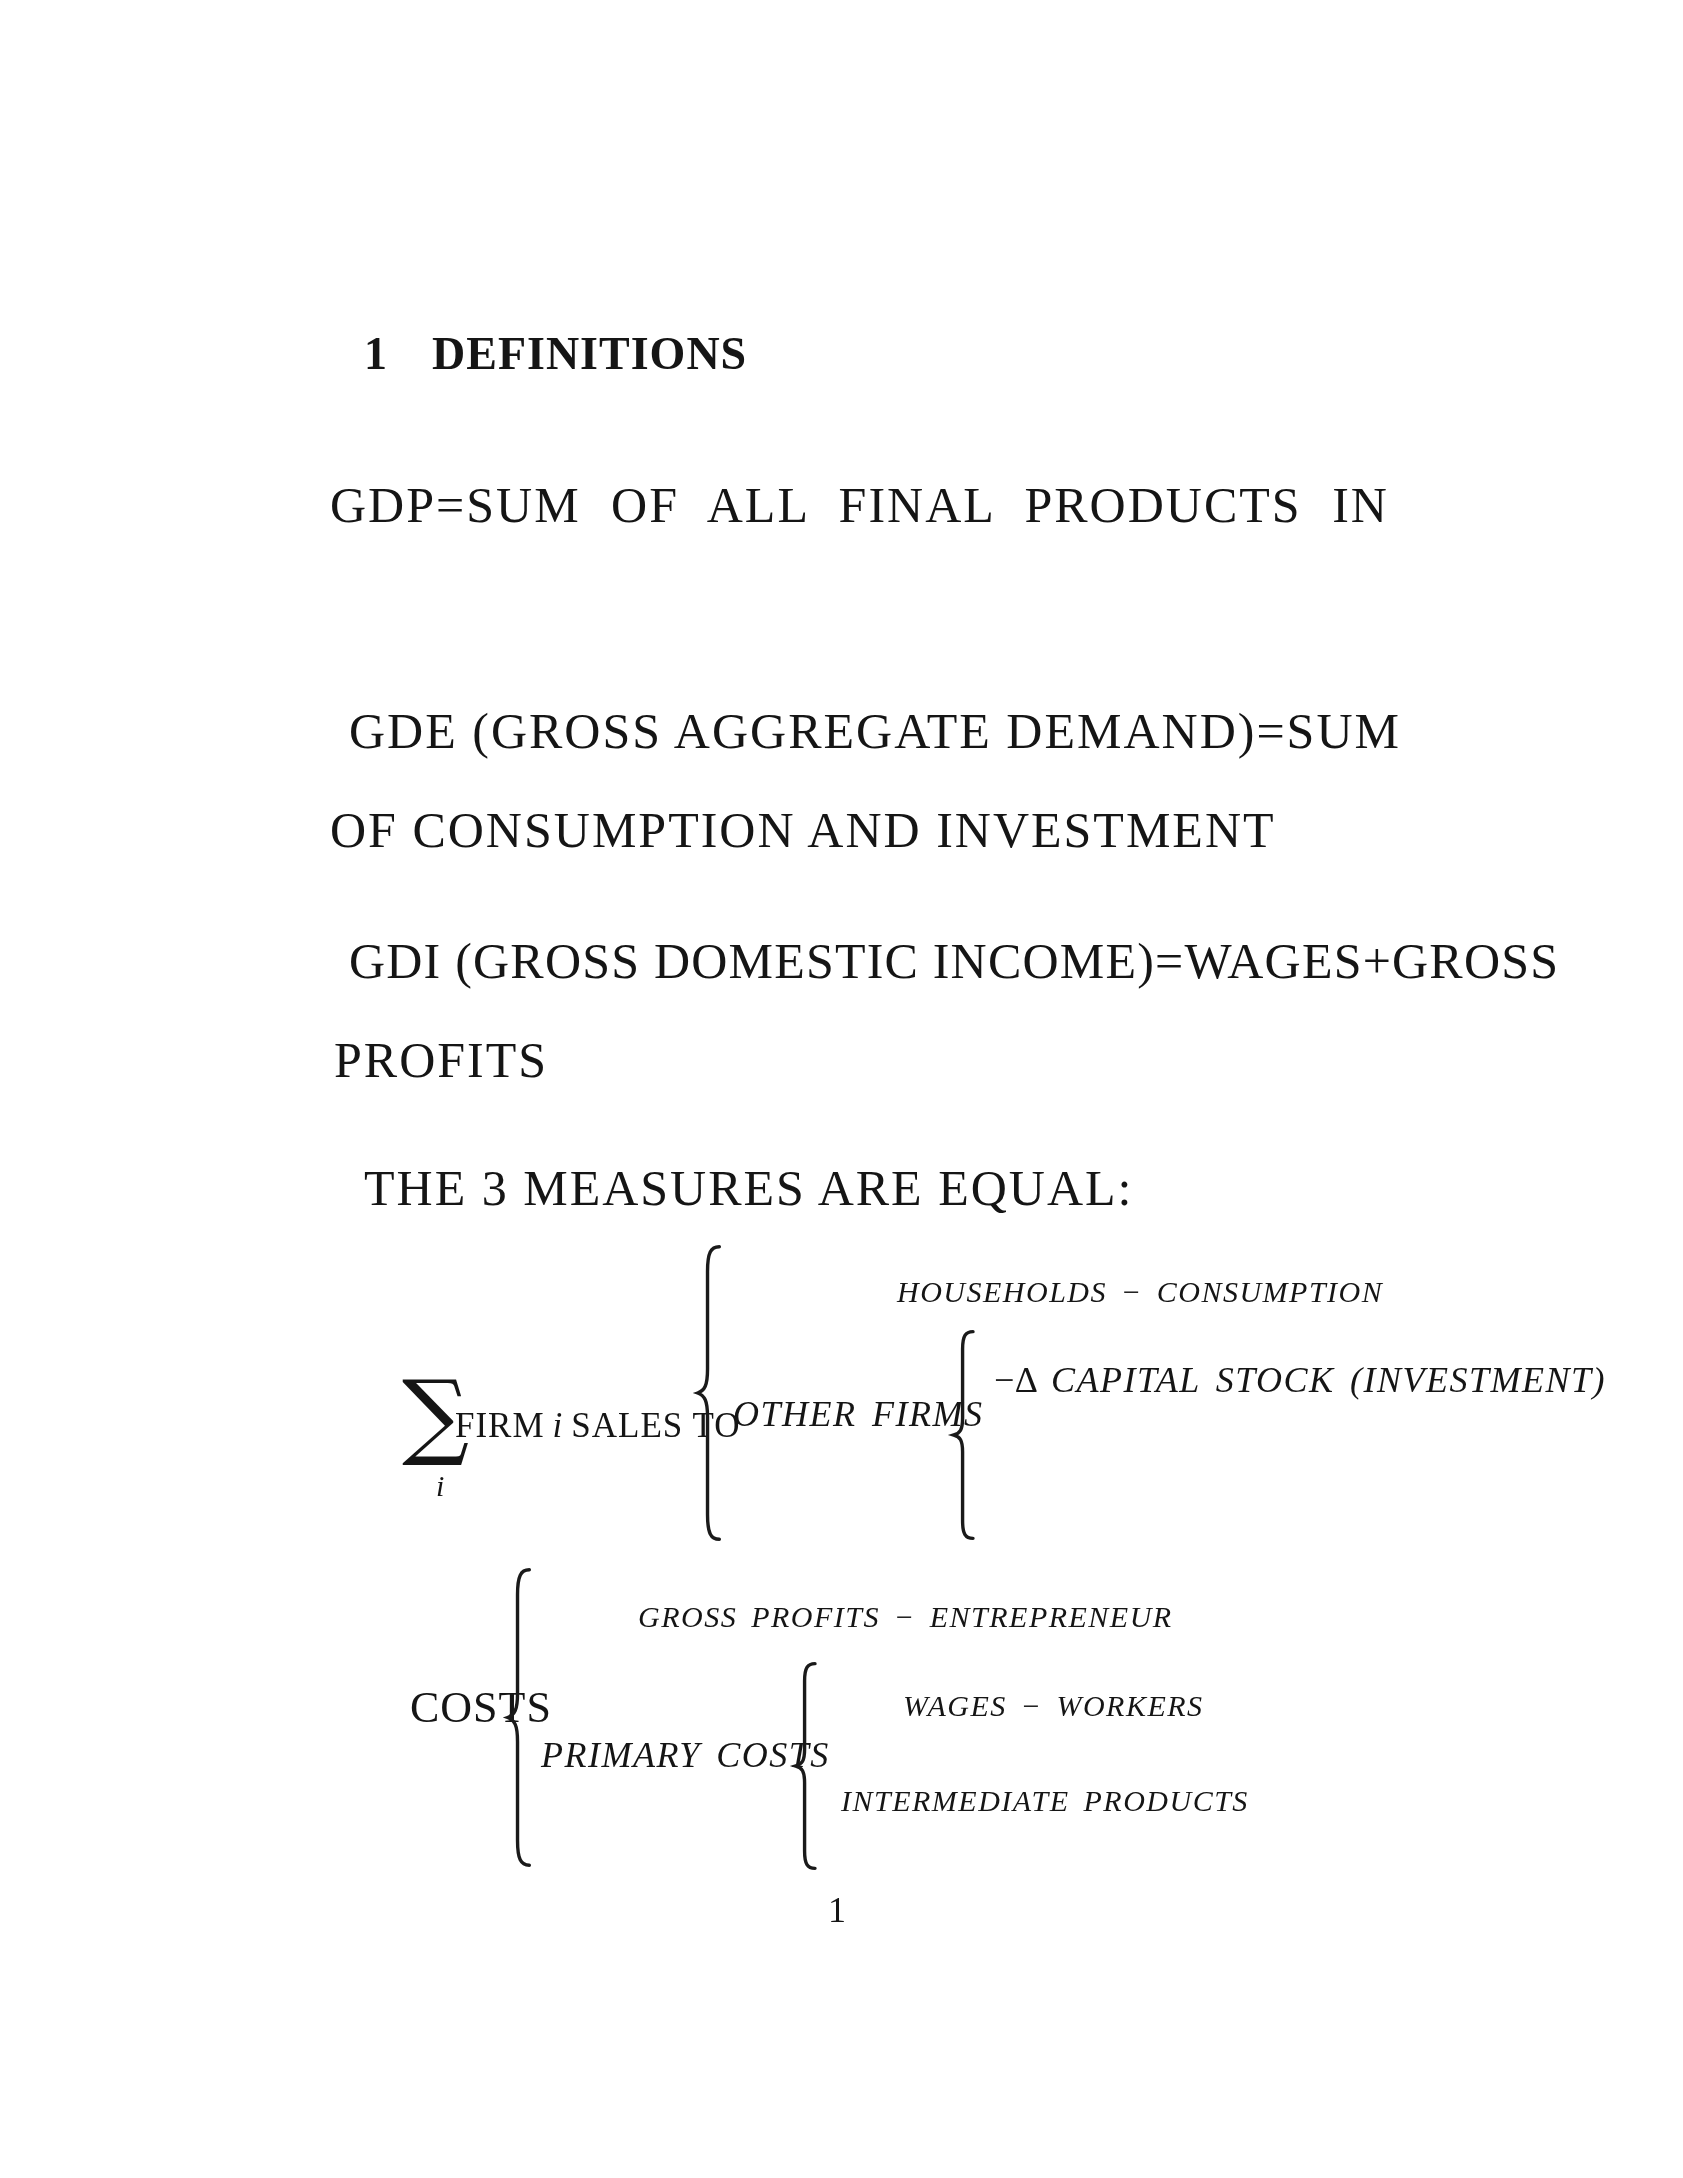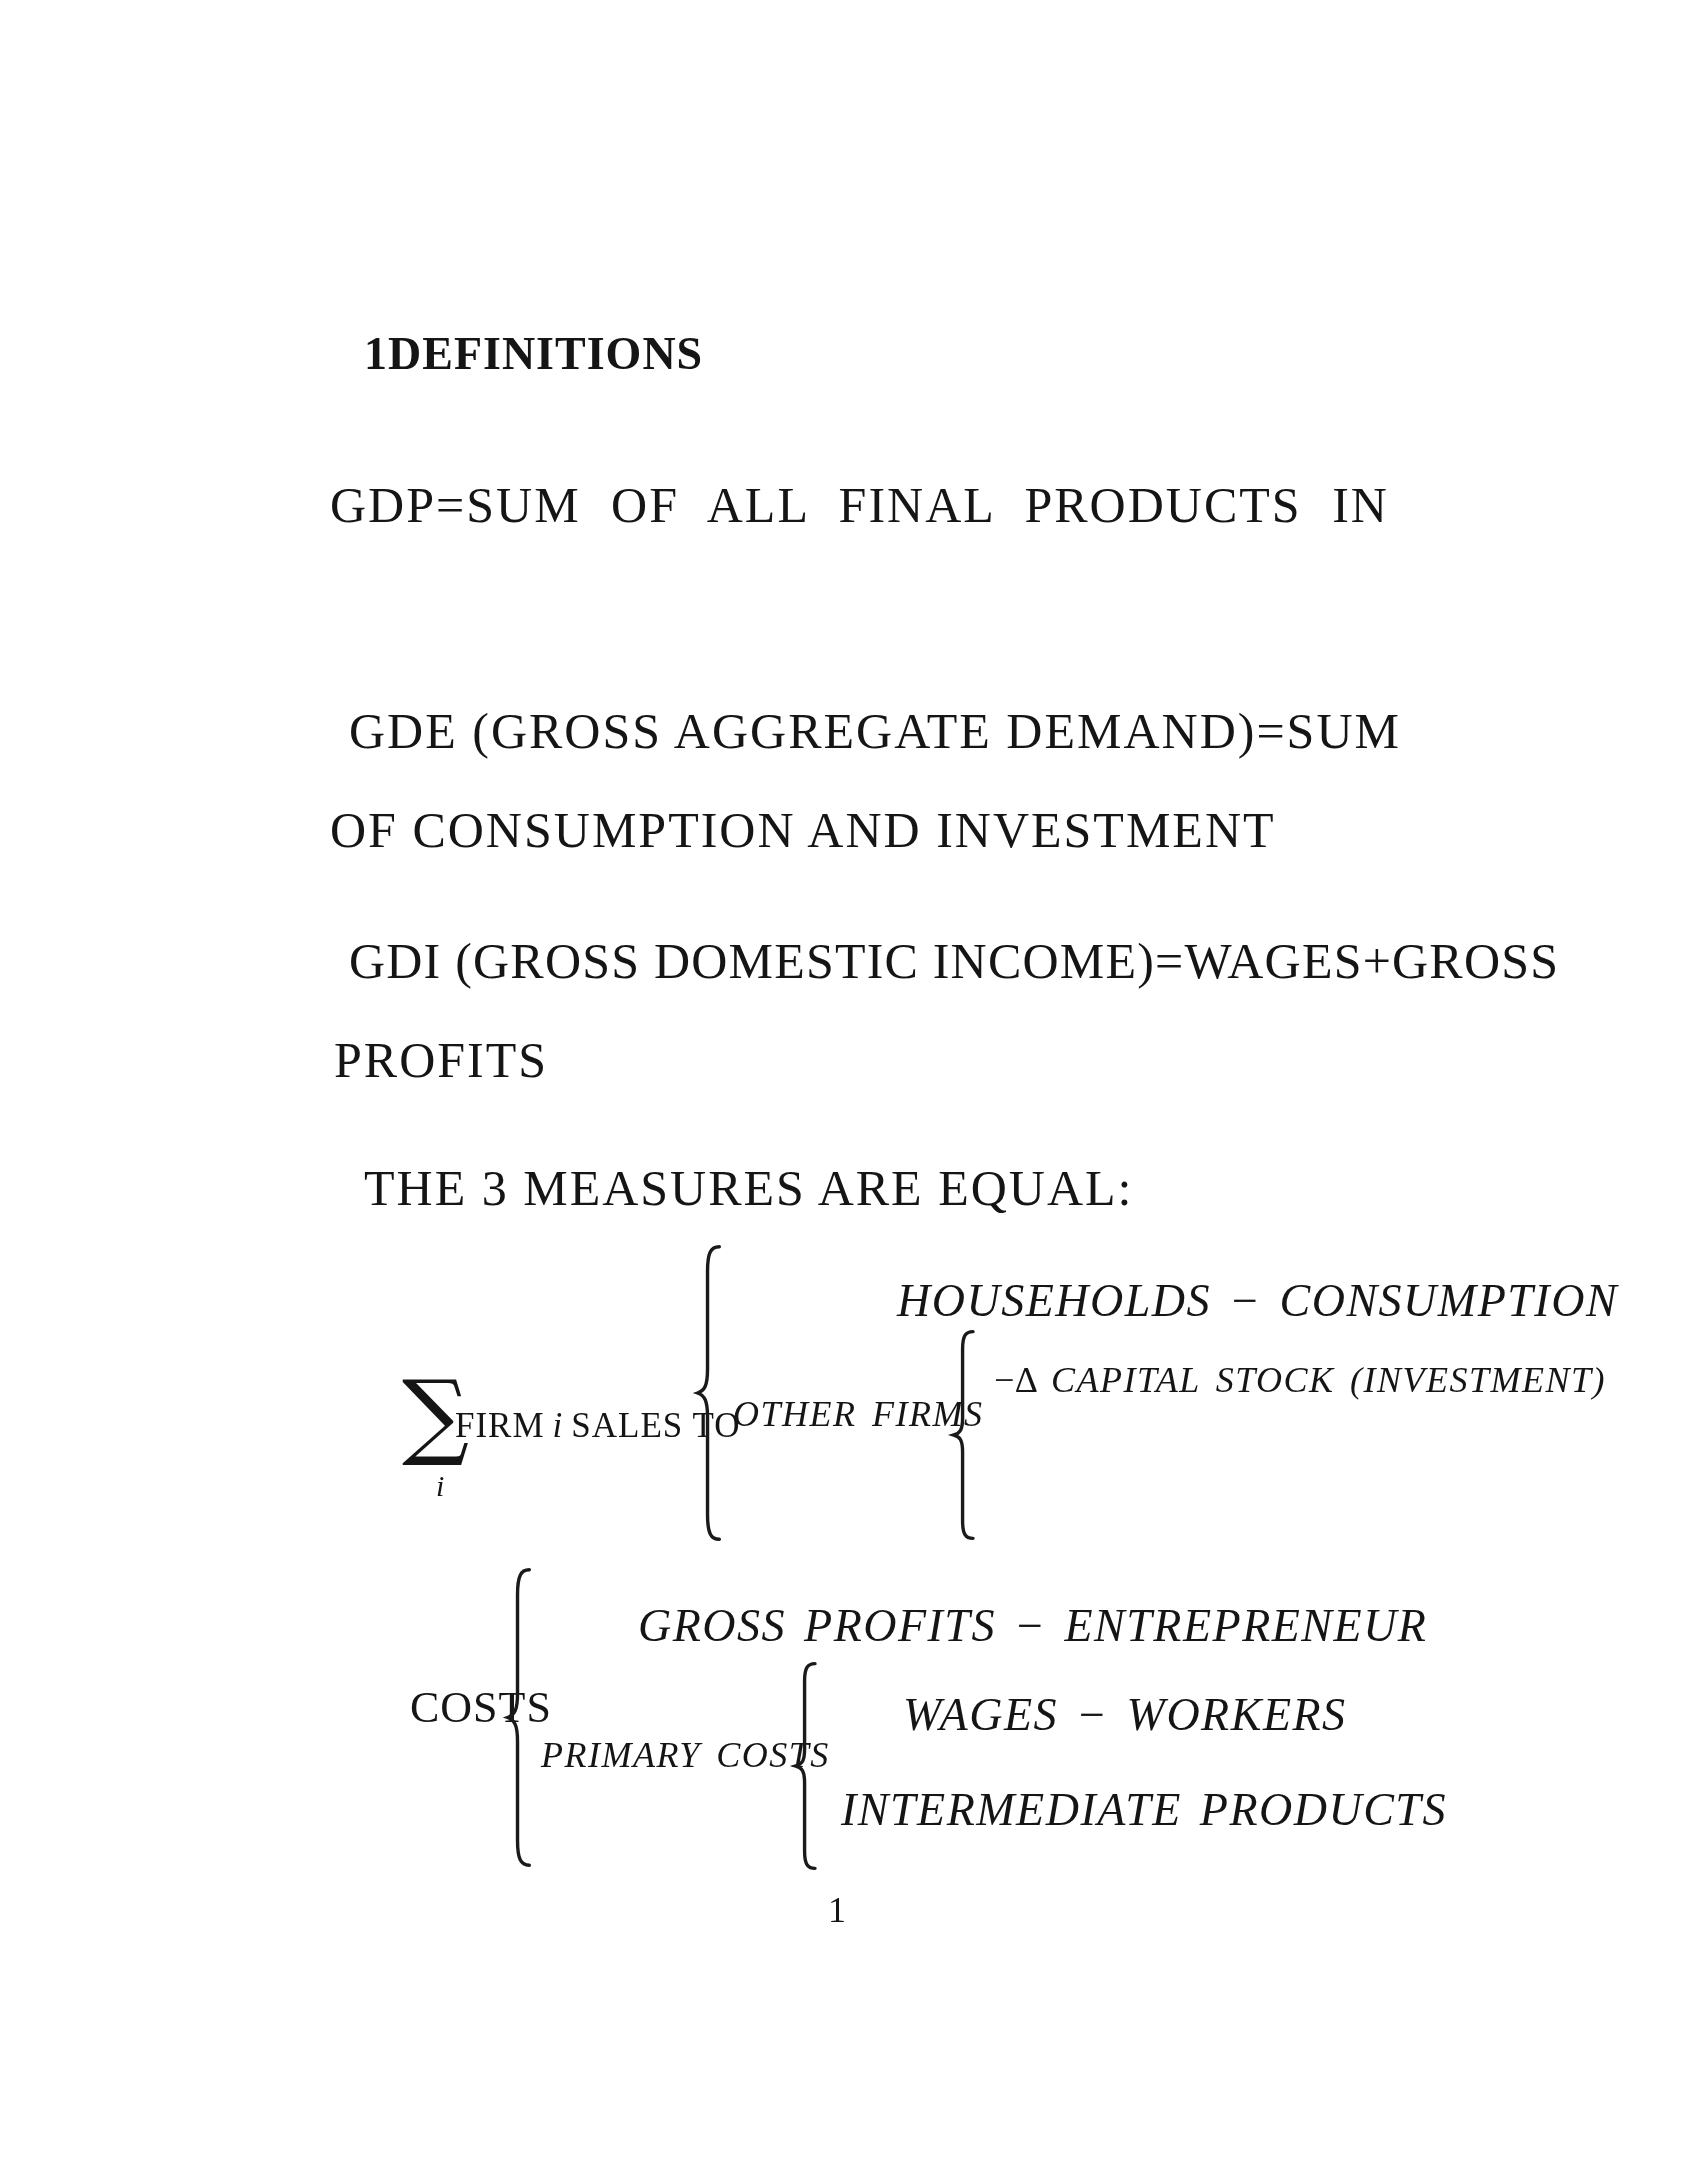--- a/index.html
+++ b/index.html
@@ -9,36 +9,36 @@
     background:#ffffff;
     font-family:"Liberation Serif", serif;
     color:#151515;
     overflow:hidden;
   }
   .sec-heading{
     position:absolute;left:364px;top:327px;
     font-weight:bold;font-size:46px;letter-spacing:1px;
     white-space:pre;
   }
-  .sec-heading .sec-title{}
+  .sec-heading .sec-title{margin-left:44px;}
   .bodyline{
     position:absolute;
     font-size:50px;letter-spacing:2px;
     white-space:pre;line-height:1.1;
   }
   .wide-justify{word-spacing:16px;}
   .mroman{
     position:absolute;
     font-size:35px;letter-spacing:1px;
     white-space:pre;line-height:1.15;
   }
   .mital{
     position:absolute;
     font-style:italic;
-    font-size:46px;letter-spacing:1.5px;word-spacing:5px;
+    font-size:30px;letter-spacing:1.5px;word-spacing:5px;
     white-space:pre;line-height:1.15;
   }
   .sz36{font-size:36px;}
   .up{font-style:normal;letter-spacing:0.5px;}
   .mindex{
     position:absolute;font-style:italic;font-size:30px;line-height:1;
   }
   .sum{
     position:absolute;left:402px;top:1368px;
     font-size:94px;line-height:1;

